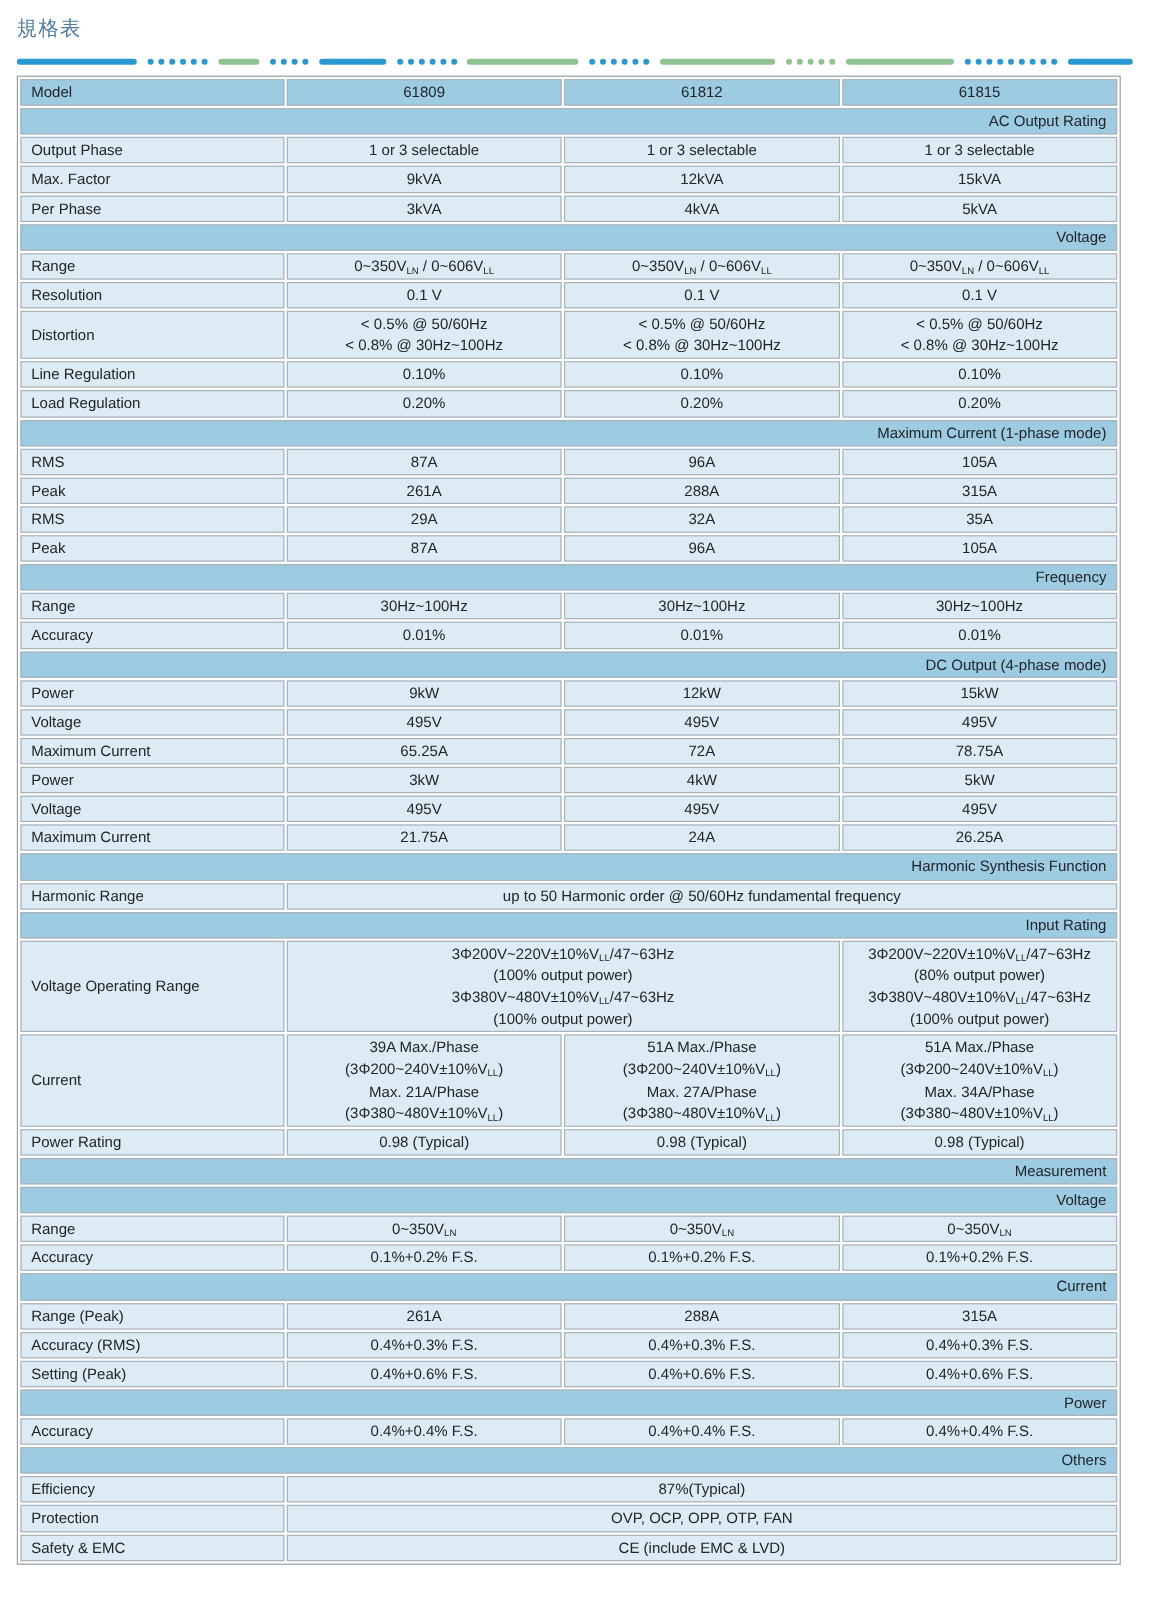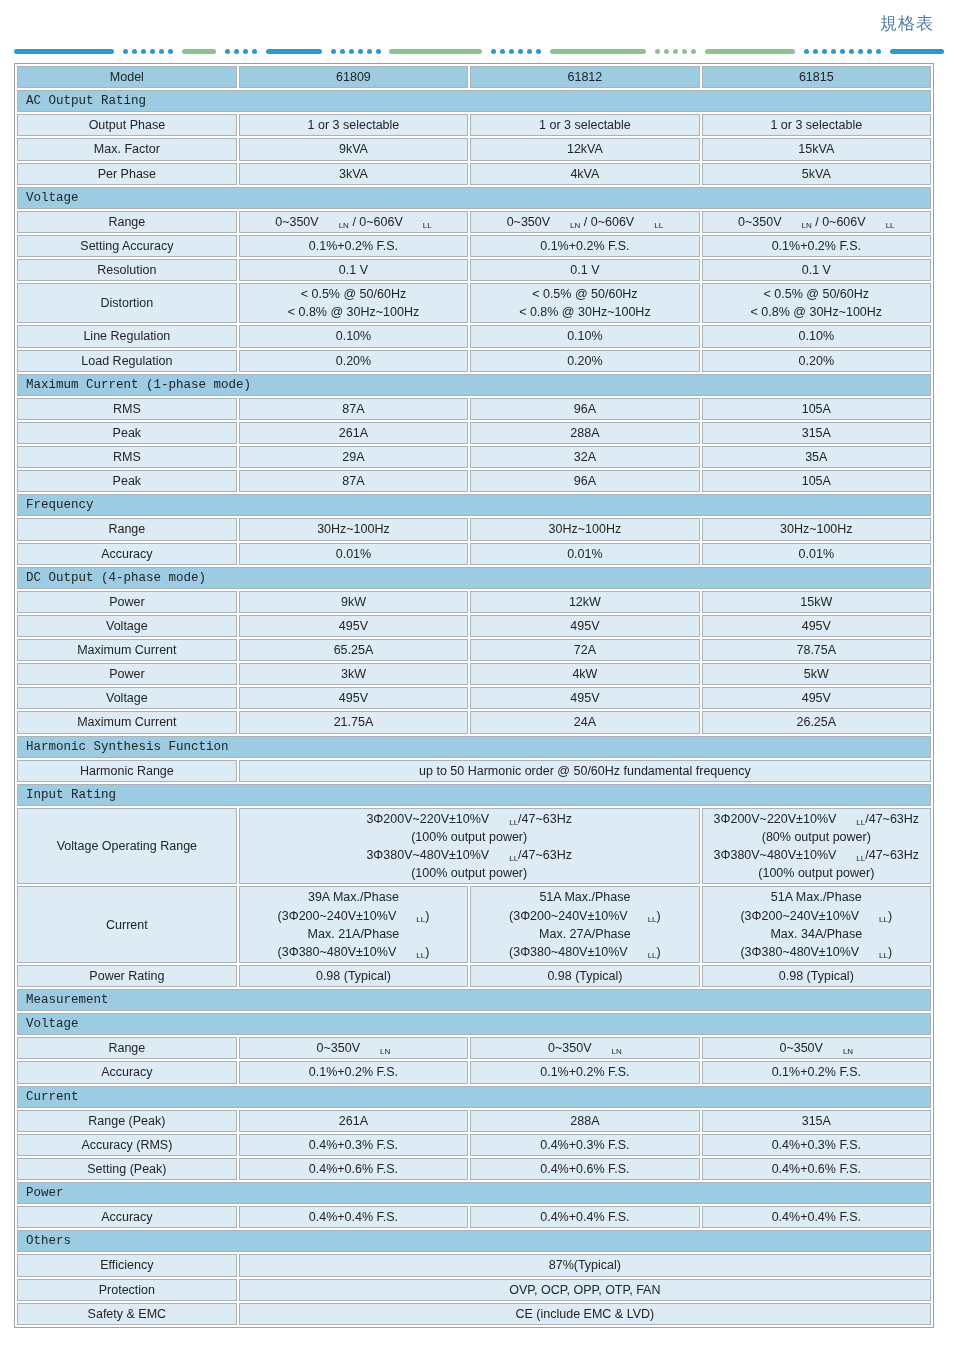--- a/index.html
+++ b/index.html
@@ -12,21 +12,20 @@
   body { width: 958px; }
   .page {
     padding: 8px 24px 24px 14px;
   }
   h1.page-title {
     margin: 4px 0 0 0;
     font-size: 17px;
     font-weight: 500;
     letter-spacing: 1px;
     color: var(--title-color, #4e7ca6);
-    text-align: right;
   }
   .separator {
     margin-top: 13px;
     margin-right: -10px;
     height: 6px;
     display: flex;
     align-items: center;
     justify-content: space-between;
   }
   .separator .seg-line {
@@ -58,42 +57,40 @@
     border: 1px solid var(--border-color, #aab3b9);
     font-size: 12.5px;
     line-height: 1.45;
     padding: 1px 8px;
     height: 18px;
     overflow: hidden;
     vertical-align: middle;
   }
   td.section {
     background: var(--section-bg, #9ccbe2);
-    text-align: left;
+    text-align: right;
     padding-left: 6px;
-    font-family: Liberation Mono, monospace;
   }
   td.model-label, td.row-label {
     background: var(--row-bg, #dcebf4);
-    text-align: center;
+    text-align: left;
     padding-left: 6px;
   }
   td.model-label, td.model-value {
     background: var(--section-bg, #9ccbe2);
   }
   td.row-value {
     background: var(--row-bg, #dcebf4);
     text-align: center;
   }
   td.model-value { text-align: center; }
   sub {
     font-size: 8px;
     line-height: 0;
     vertical-align: -2px;
-    margin-left: 20px;
   }
 </style>
 </head>
 <body>
 
 <div class="page">
   <h1 class="page-title">規格表</h1>
 
   <div class="separator">
       <div class="seg-line" style="width: 100px; background: rgb(43, 153, 209);"></div>
@@ -192,26 +189,20 @@
           <tr>
             <td colspan="4" class="section">Voltage</td>
           </tr>
           <tr>
             <td class="row-label">Range</td>
             <td colspan="1" class="row-value">0~350V<sub>LN</sub> / 0~606V<sub>LL</sub></td>
             <td colspan="1" class="row-value">0~350V<sub>LN</sub> / 0~606V<sub>LL</sub></td>
             <td colspan="1" class="row-value">0~350V<sub>LN</sub> / 0~606V<sub>LL</sub></td>
           </tr>
           <tr>
-            <td class="row-label">Setting Accuracy</td>
-            <td colspan="1" class="row-value">0.1%+0.2% F.S.</td>
-            <td colspan="1" class="row-value">0.1%+0.2% F.S.</td>
-            <td colspan="1" class="row-value">0.1%+0.2% F.S.</td>
-          </tr>
-          <tr>
             <td class="row-label">Resolution</td>
             <td colspan="1" class="row-value">0.1 V</td>
             <td colspan="1" class="row-value">0.1 V</td>
             <td colspan="1" class="row-value">0.1 V</td>
           </tr>
           <tr>
             <td class="row-label">Distortion</td>
             <td colspan="1" class="row-value">&lt; 0.5% @ 50/60Hz<br>&lt; 0.8% @ 30Hz~100Hz</td>
             <td colspan="1" class="row-value">&lt; 0.5% @ 50/60Hz<br>&lt; 0.8% @ 30Hz~100Hz</td>
             <td colspan="1" class="row-value">&lt; 0.5% @ 50/60Hz<br>&lt; 0.8% @ 30Hz~100Hz</td>

